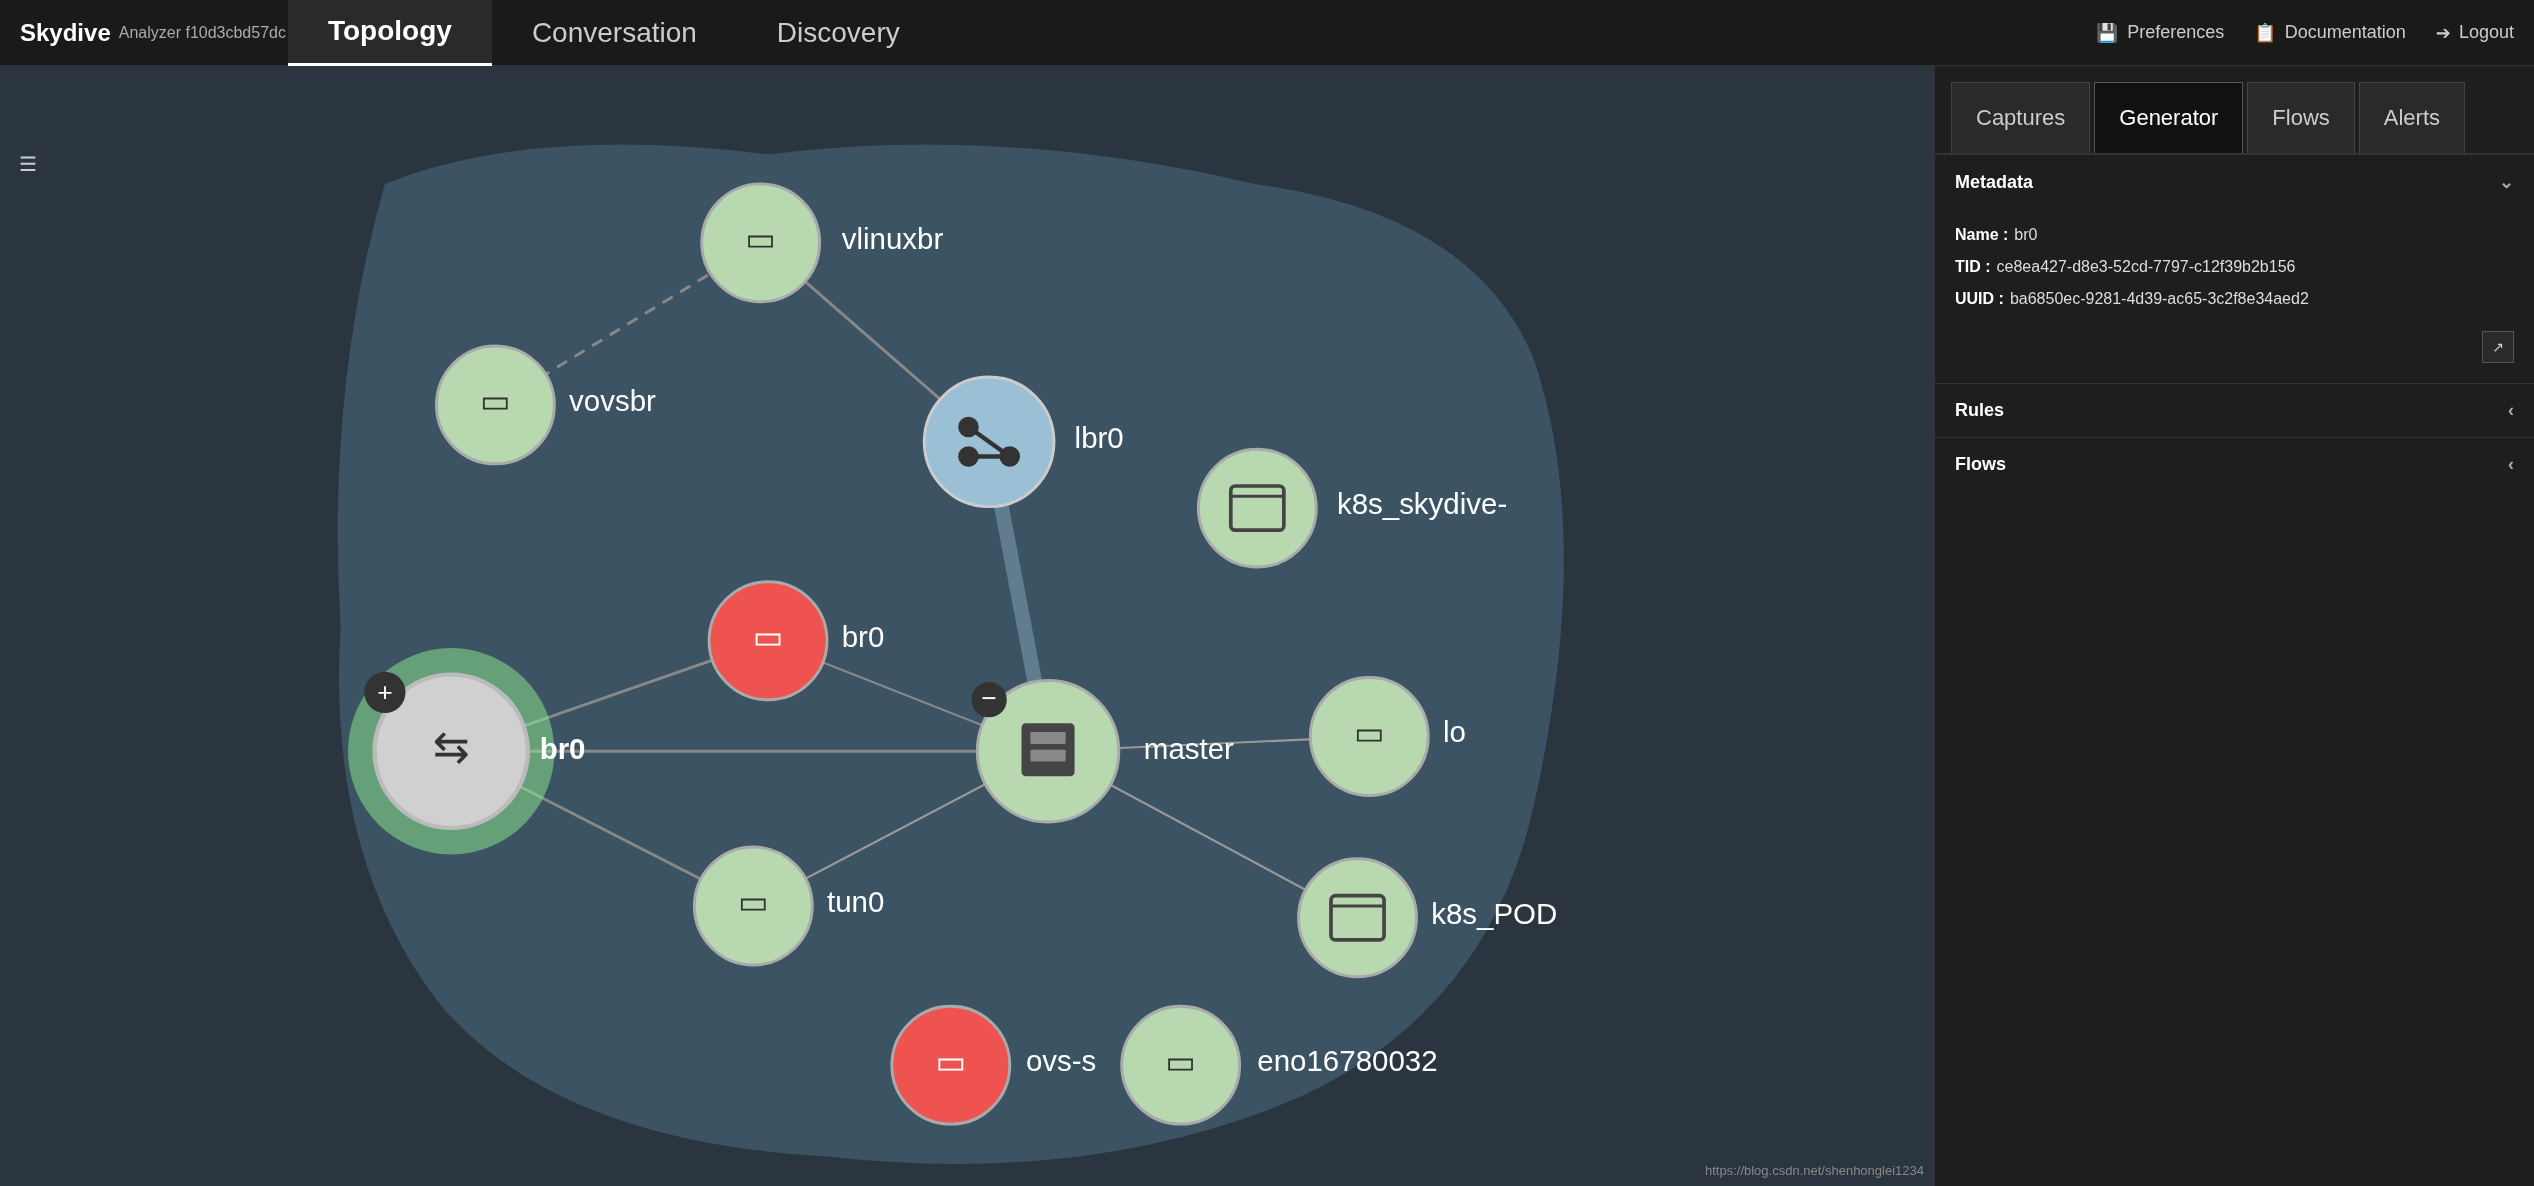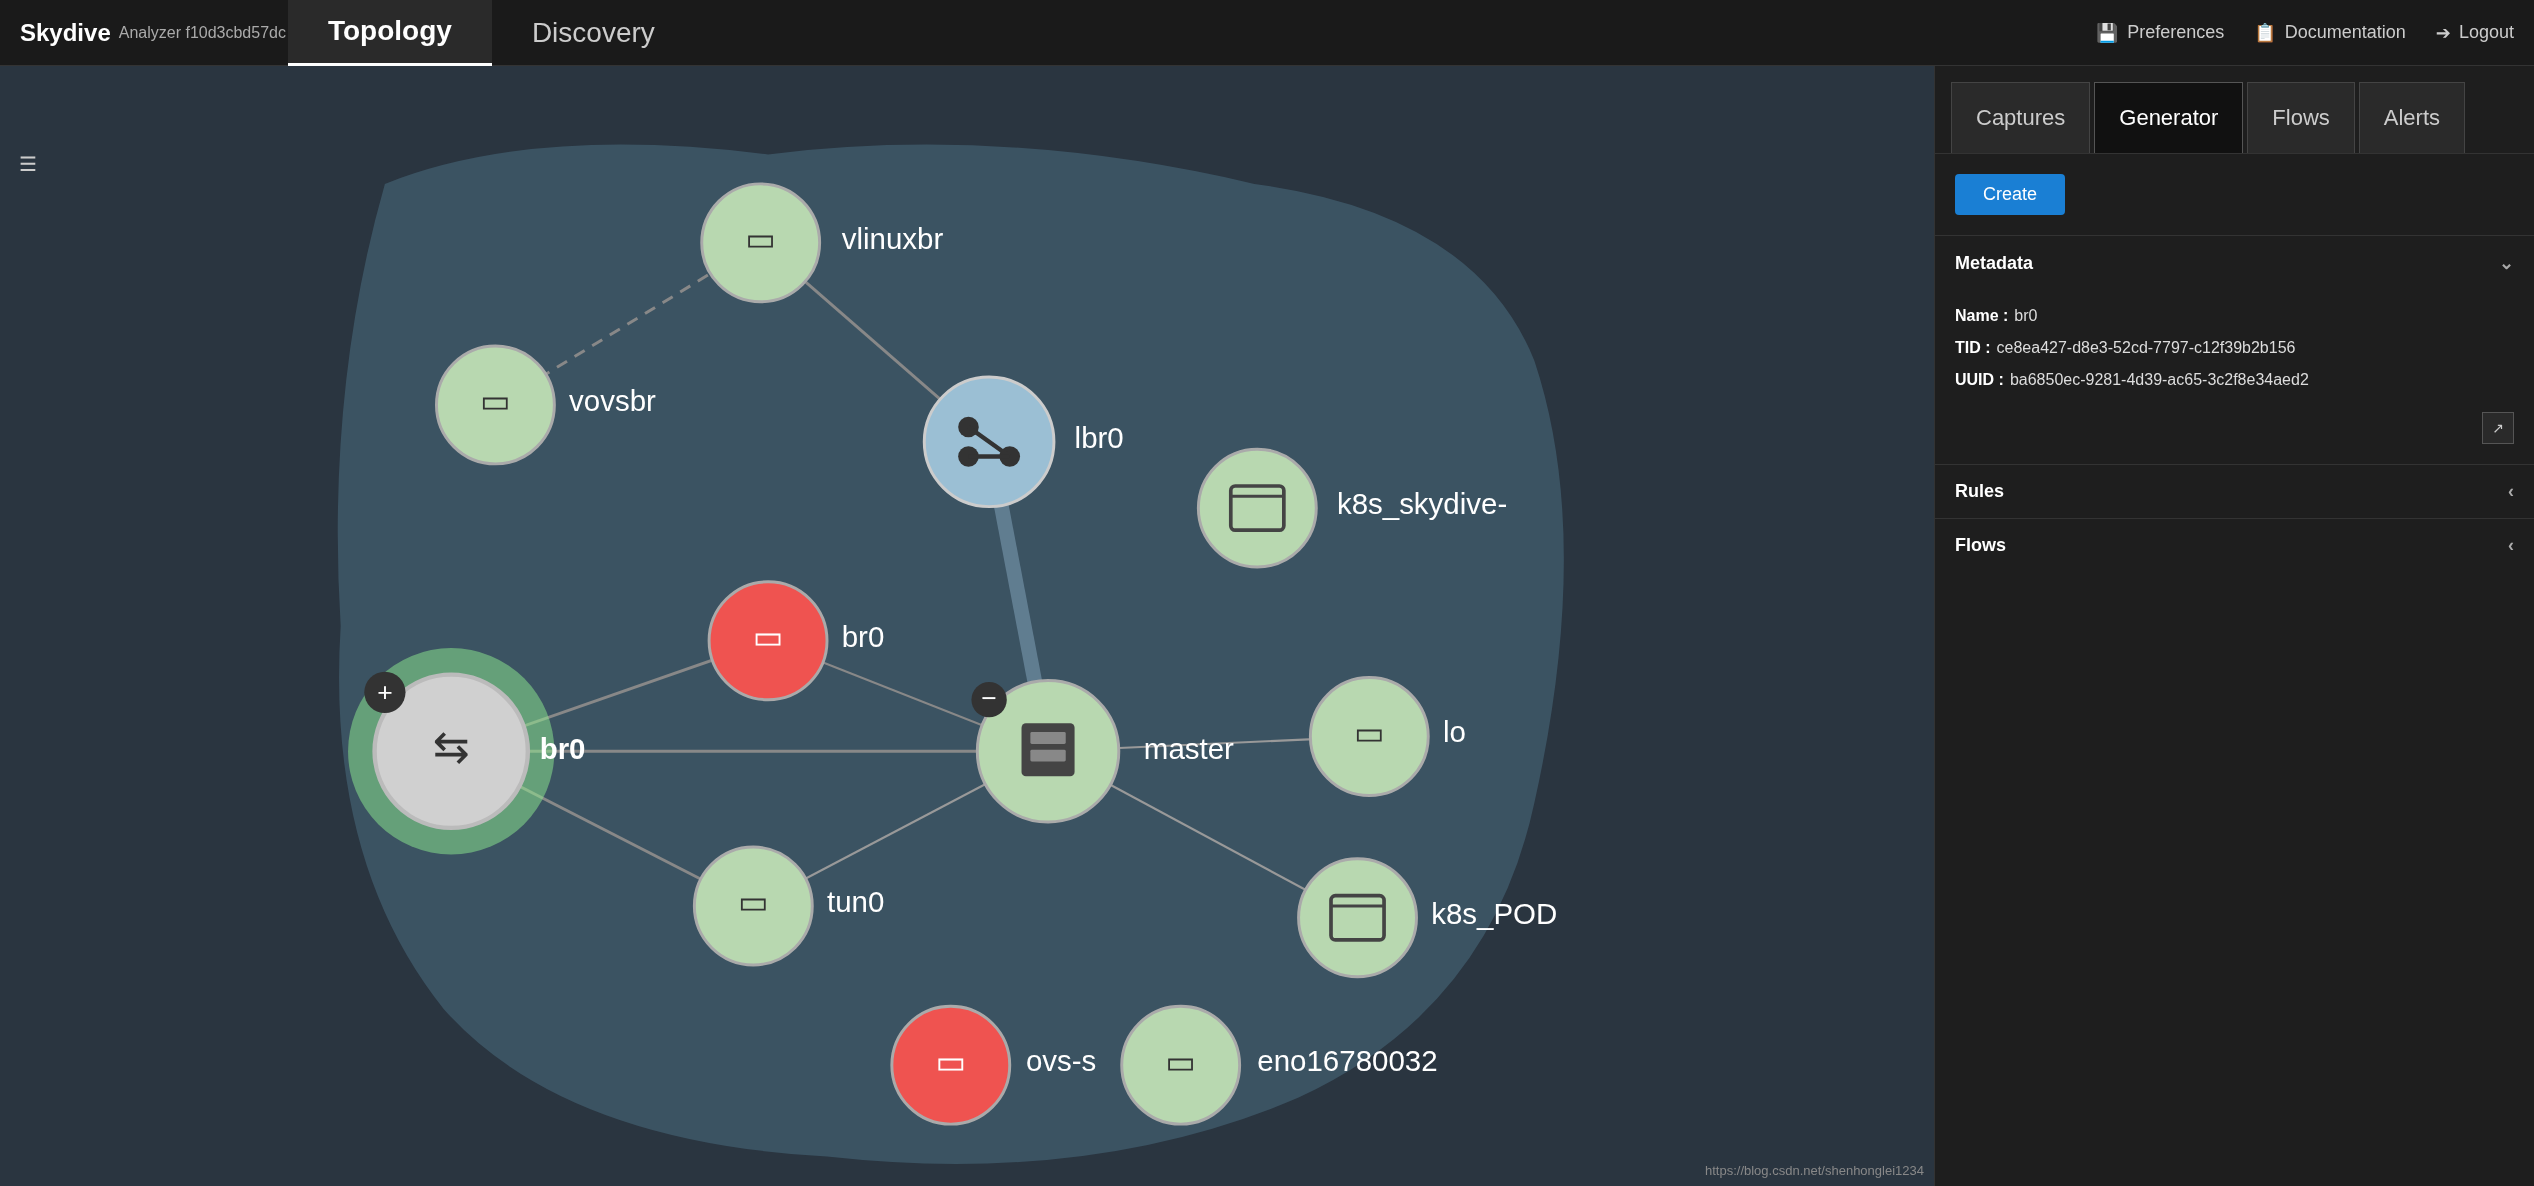--- a/index.html
+++ b/index.html
@@ -126,20 +126,21 @@
 </head>
 <body>
 
 <div class="header">
   <div class="header-brand">
     <span class="skydive-text">Skydive</span>
     <span class="analyzer-text">Analyzer f10d3cbd57dc</span>
   </div>
   <nav class="nav-tabs">
     <button class="nav-tab active">Topology</button>
+    <button class="nav-tab">Conversation</button>
     <button class="nav-tab">Discovery</button>
   </nav>
   <div class="header-right">
     <div class="header-right-item">
       <span>💾</span>
       <span>Preferences</span>
     </div>
     <div class="header-right-item">
       <span>📋</span>
       <span>Documentation</span>
@@ -257,23 +258,20 @@
 
   <div class="right-panel">
 
     <div class="panel-tabs">
       <button class="panel-tab">Captures</button>
       <button class="panel-tab active">Generator</button>
       <button class="panel-tab">Flows</button>
       <button class="panel-tab">Alerts</button>
     </div>
 
-    <div class="panel-content">
-      <button class="create-btn">Create</button>
-    </div>
 
     <div class="panel-section">
       <div class="panel-section-header">
         <span>Metadata</span>
         <span class="chevron">⌄</span>
       </div>
       <div class="panel-section-body">
         <div class="field-line">
           <span class="field-key">Name :</span>
           <span class="field-val">br0</span>

